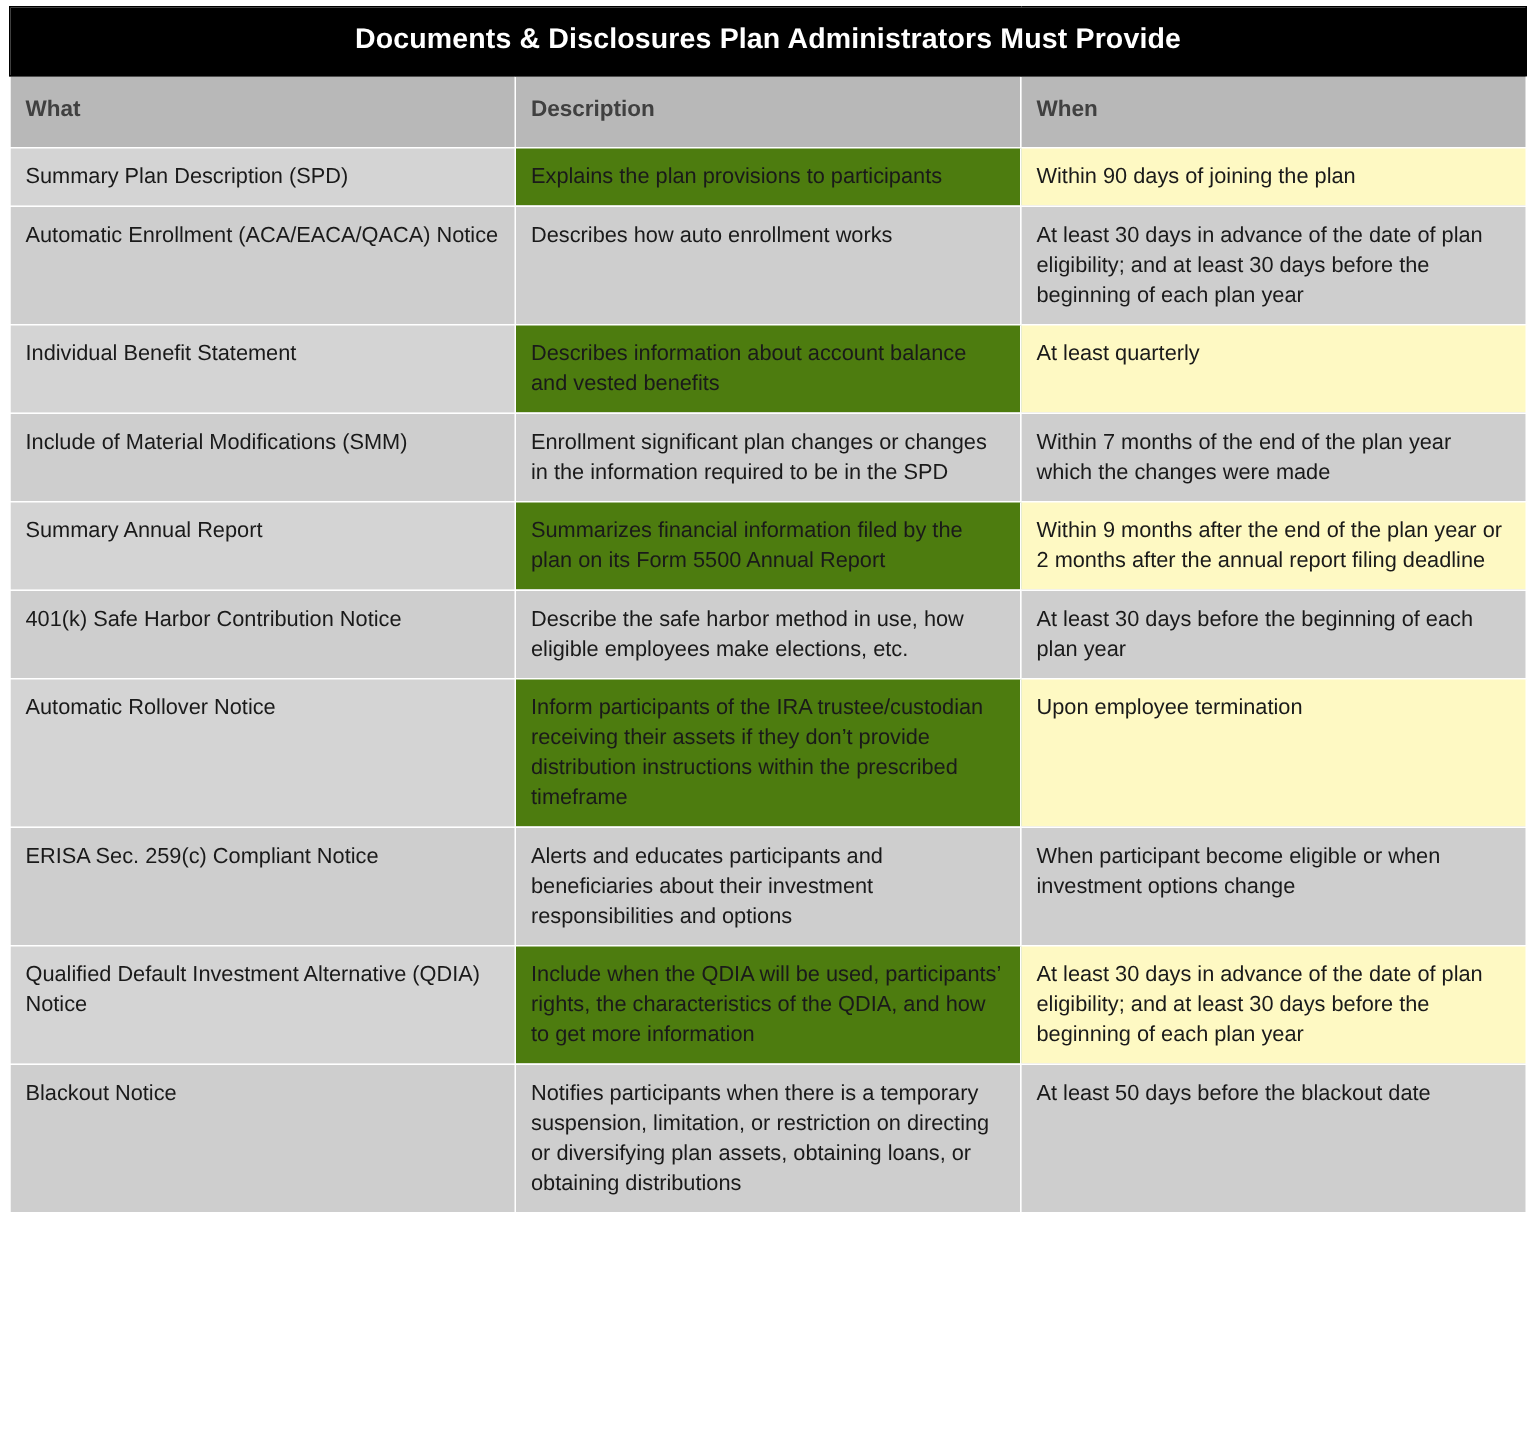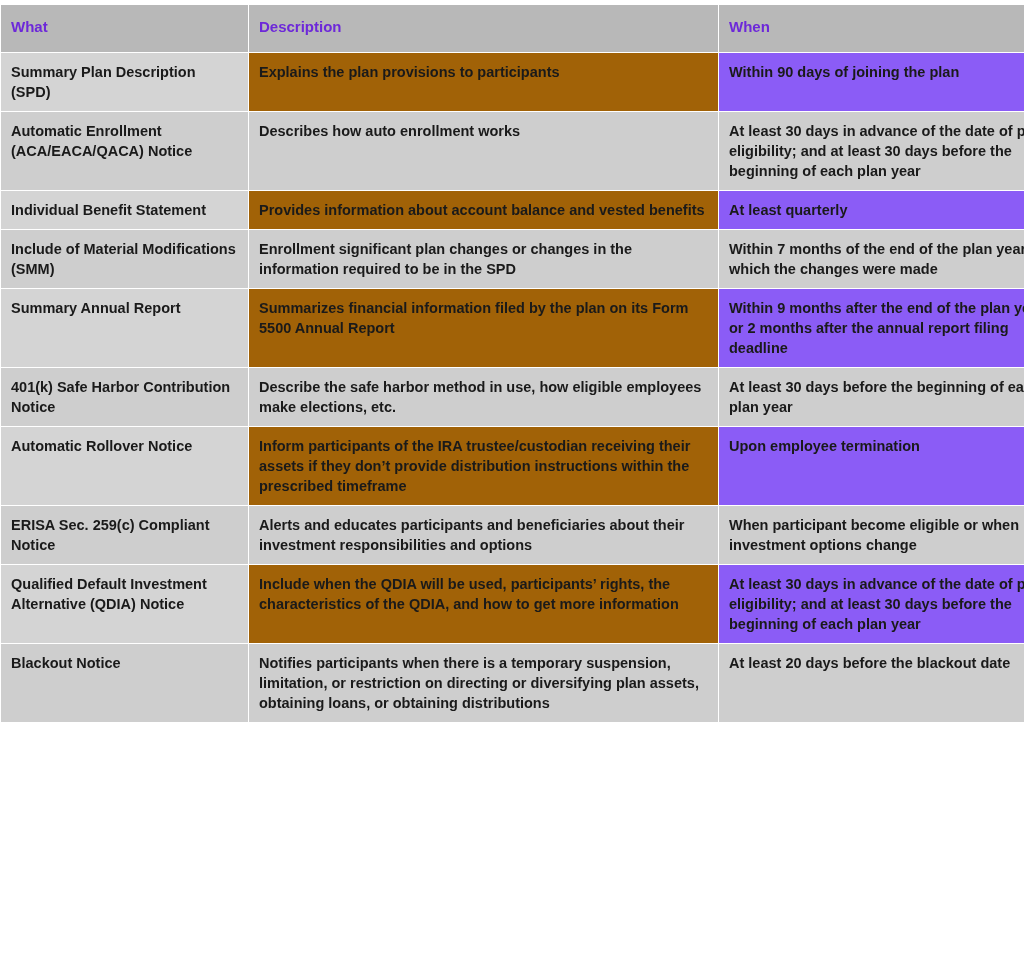--- a/index.html
+++ b/index.html
@@ -41,56 +41,58 @@
     font-size: 19px;
     padding: 9px 6px 10px 6px;
     letter-spacing: 0.1px;
     border: 1px solid #000000;
   }
   tr.header-row td {
     background: #b8b8b8;
     font-weight: bold;
     font-size: 15px;
     padding: 12px 9px 14px 10px;
-    color: #6d28d9;
+    color: #404040;
   }
   td.col-what {
     width: 228px;
     background: #d4d4d4;
   }
   td.col-desc {
     width: 450px;
-    background: #a16207;
+    background: #4d7c0f;
   }
   td.col-when {
     width: 330px;
-    background: #8b5cf6;
+    background: #fef9c3;
   }
   tr.row-alt td.col-what,
   tr.row-alt td.col-desc,
   tr.row-alt td.col-when {
     background: #cecece;
   }
   tr.header-row td.col-what,
   tr.header-row td.col-desc,
   tr.header-row td.col-when {
     background: #b8b8b8;
   }
   .cell-text {
     display: block;
     white-space: pre-line;
-    font-weight: bold;
   }
 </style>
 </head>
 <body>
 
 <div class="table-wrap">
   <table class="doc-table">
     <tbody>
+      <tr class="title-row">
+        <td colspan="3">Documents &amp; Disclosures Plan Administrators Must Provide</td>
+      </tr>
       <tr class="header-row">
         <td class="col-what">What</td>
         <td class="col-desc">Description</td>
         <td class="col-when">When</td>
       </tr>
 
       <tr>
         <td class="col-what">
             <span class="cell-text">Summary Plan Description (SPD)</span>
           </td>
@@ -112,21 +114,21 @@
         <td class="col-when">
             <span class="cell-text">At least 30 days in advance of the date of plan eligibility; and at least 30 days before the beginning of each plan year</span>
           </td>
       </tr>
 
       <tr>
         <td class="col-what">
             <span class="cell-text">Individual Benefit Statement</span>
           </td>
         <td class="col-desc">
-            <span class="cell-text">Provides information about account balance and vested benefits</span>
+            <span class="cell-text">Describes information about account balance and vested benefits</span>
           </td>
         <td class="col-when">
             <span class="cell-text">At least quarterly</span>
           </td>
       </tr>
 
       <tr class="row-alt">
         <td class="col-what">
             <span class="cell-text">Include of Material Modifications (SMM)</span>
           </td>
@@ -199,20 +201,20 @@
       </tr>
 
       <tr class="row-alt">
         <td class="col-what">
             <span class="cell-text">Blackout Notice</span>
           </td>
         <td class="col-desc">
             <span class="cell-text">Notifies participants when there is a temporary suspension, limitation, or restriction on directing or diversifying plan assets, obtaining loans, or obtaining distributions</span>
           </td>
         <td class="col-when">
-            <span class="cell-text">At least 20 days before the blackout date</span>
+            <span class="cell-text">At least 50 days before the blackout date</span>
           </td>
       </tr>
 
 
     </tbody>
   </table>
 </div>
 
 </body></html>

